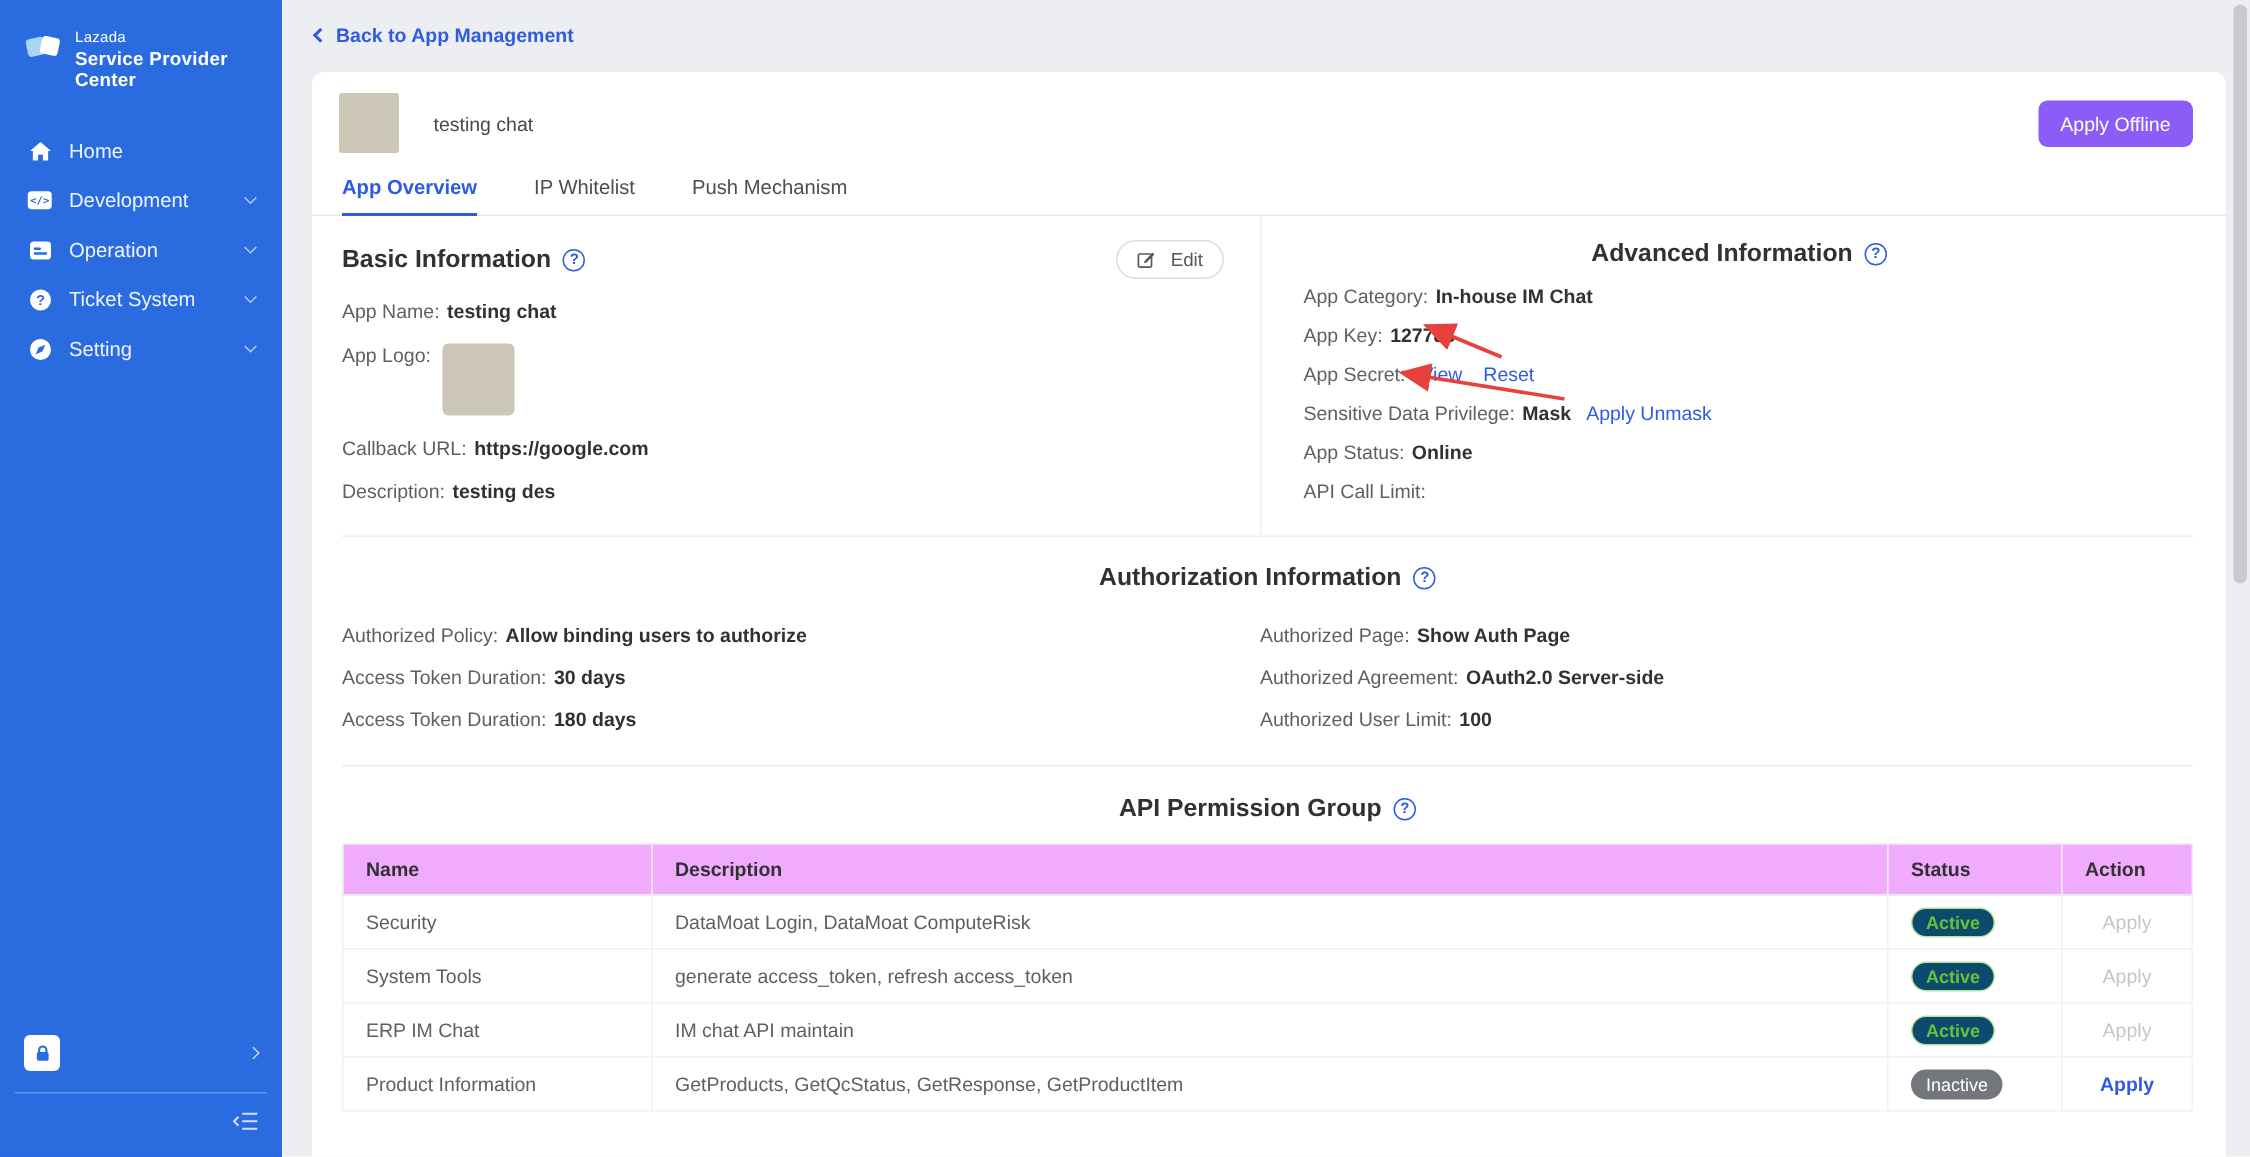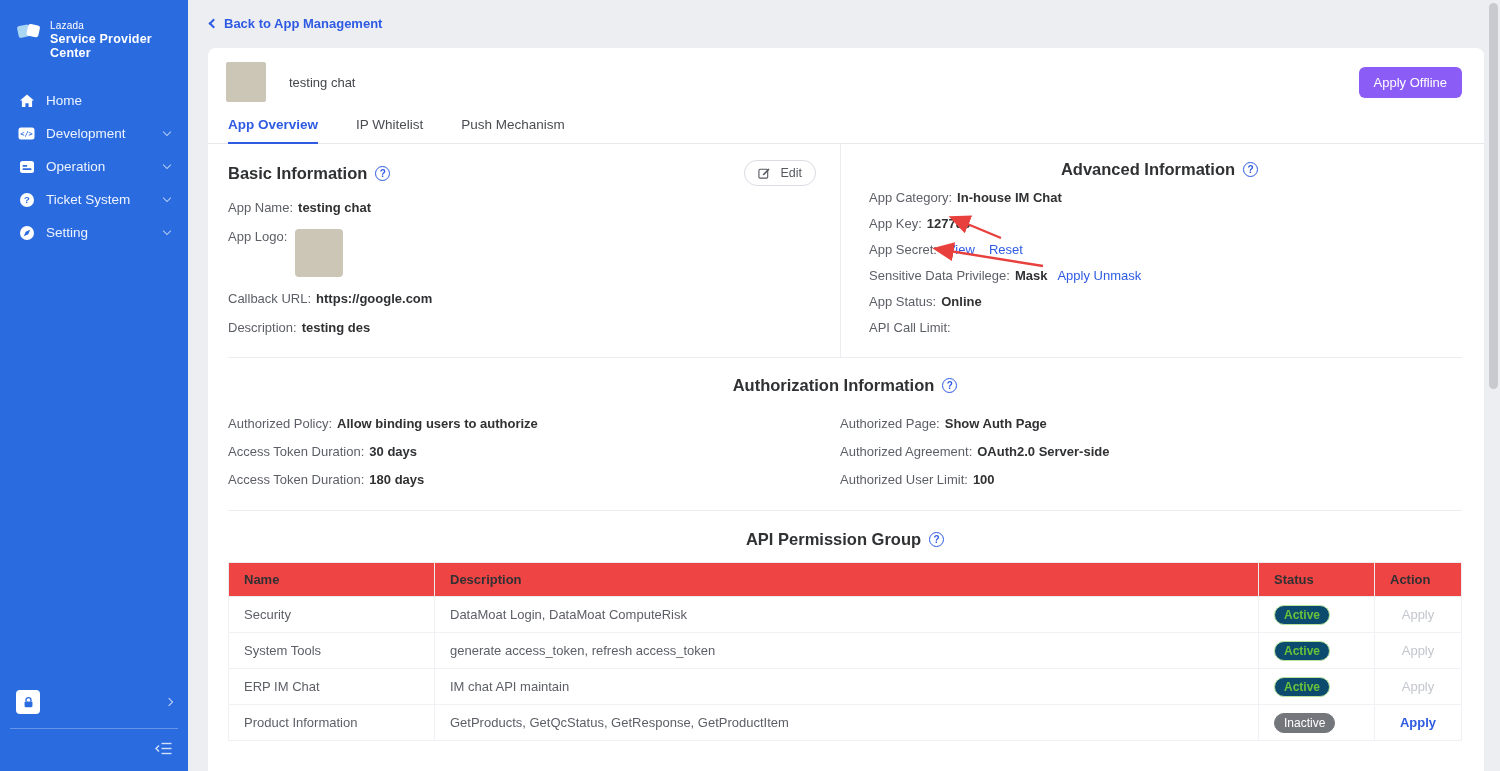--- a/index.html
+++ b/index.html
@@ -66,21 +66,21 @@
   .gap-links { display:flex; gap:14px; margin-left:10px; font-size:13px; }
   .annot-arrows { position:absolute; left:0; top:0; width:100%; height:100%; pointer-events:none; }
 
   .auth-grid { display:grid; grid-template-columns:612px 1fr; }
   .auth-section { border-bottom:1px solid #ECEDF0; padding-bottom:10px; }
   .auth-section .section-title-row { margin:18px 0 8px; }
   .auth-grid .field { margin:13px 0; }
 
   .api-section .section-title-row { margin:19px 0 13px; }
   table.api-table { width:100%; border-collapse:collapse; table-layout:fixed; font-size:13px; border:1px solid #EBECF0; }
-  .api-table th { background:#ef4444; text-align:left; font-weight:bold; color:#303133; height:34px; padding:0 15px; border:1px solid #EBECF0; }
+  .api-table th { background:#f0abfc; text-align:left; font-weight:bold; color:#303133; height:34px; padding:0 15px; border:1px solid #EBECF0; }
   .api-table td { height:36px; padding:0 15px; color:#5C5F66; border:1px solid #F0F1F4; background:#fff; overflow:hidden; white-space:nowrap; }
   .col-name { width:206px; } .col-desc { width:824px; } .col-status { width:116px; }
   .badge { display:inline-block; font-size:12px; border-radius:10px; line-height:1; }
   .badge-active { color:#67C23A; background:#0c4a6e; border:1px solid #B7E39B; padding:3px 9px;font-weight:bold; }
   .badge-inactive { color:#FFFFFF; background:#73767A; border:1px solid #73767A; padding:3px 9px; }
   .td-action { text-align:center; }
   .apply-disabled { color:#C3C6CC; cursor:default; }
   .apply-link { color:#2E5BE2; font-weight:bold; cursor:pointer; }
 
   .scroll-track { position:fixed; right:0; top:0; width:14px; height:771px; z-index:9; }

